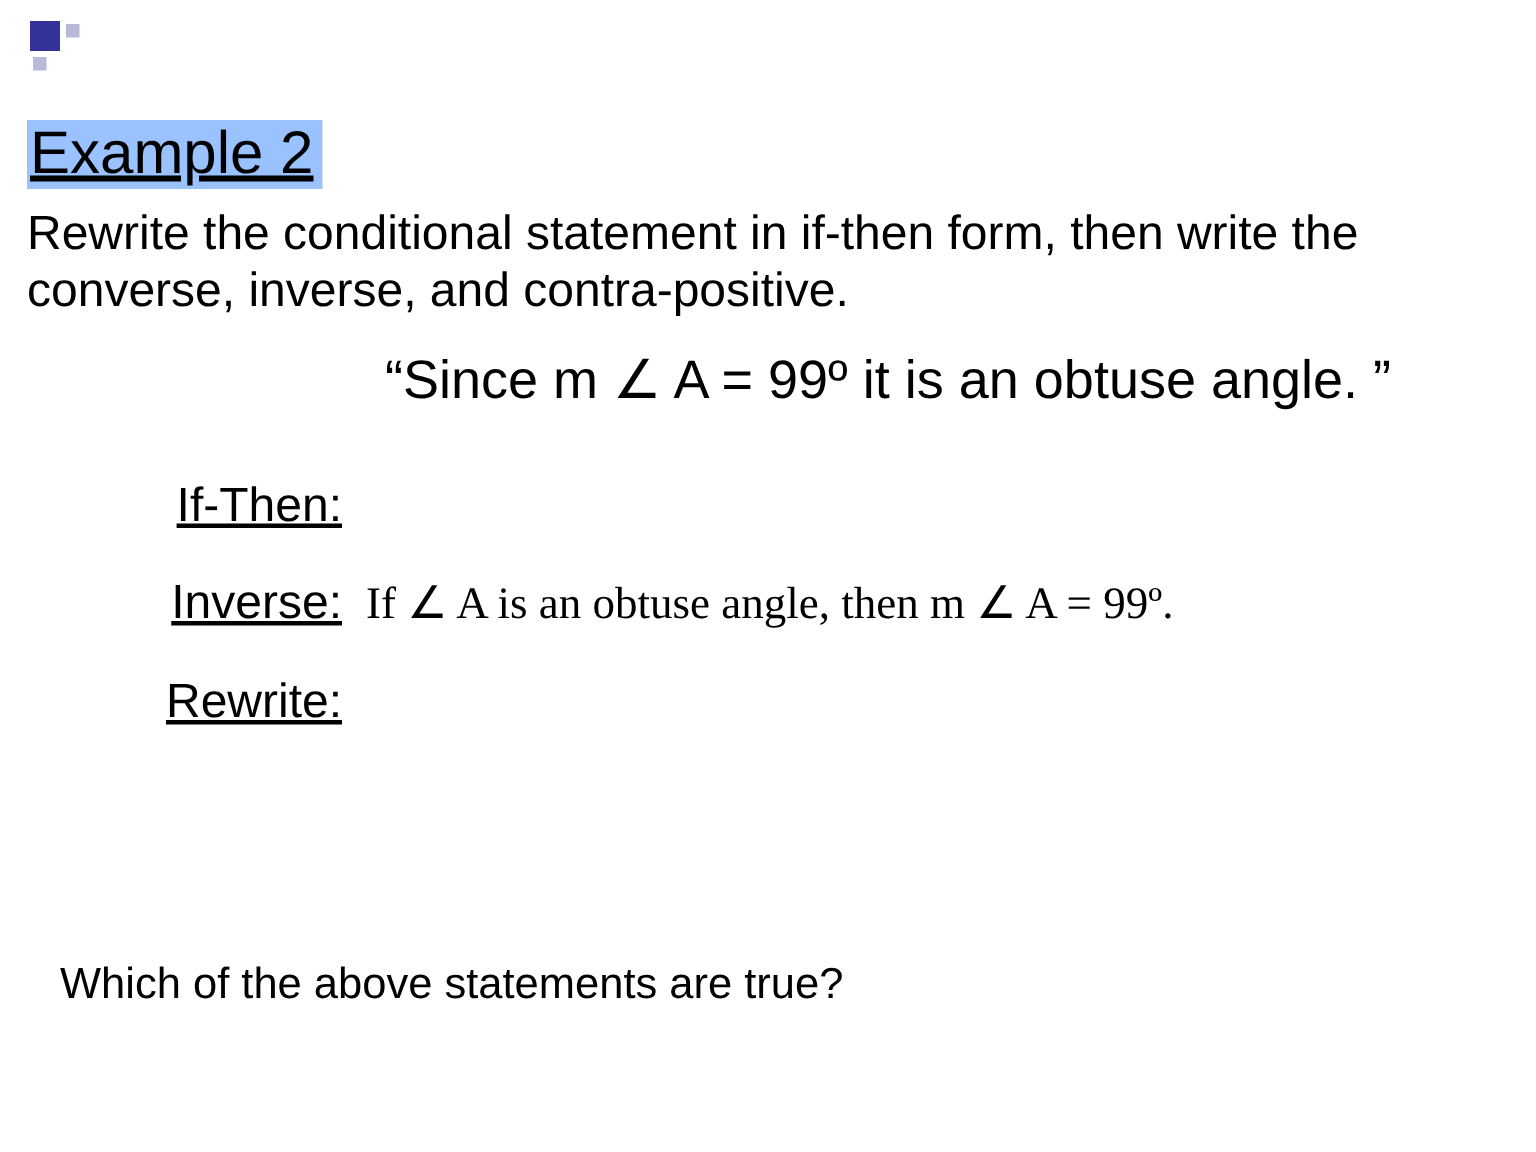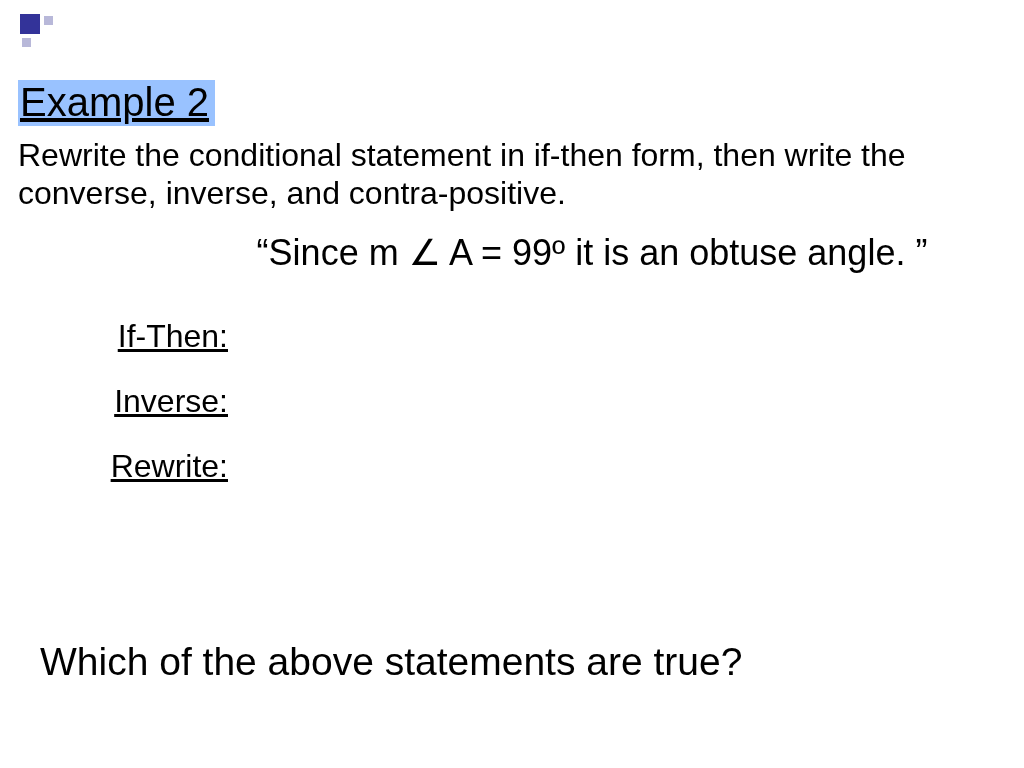--- a/index.html
+++ b/index.html
@@ -98,21 +98,21 @@
   .row .answer {
     font-family: "Comic Sans MS", "Comic Sans", cursive;
     font-size: 30px;
     line-height: 1.2;
     flex: 1 1 auto;
   }
   .closing {
     position: absolute;
     top: 640px;
     left: 40px;
-    font-size: 39px;
+    font-size: 29px;
   }
 </style>
 </head>
 <body>
 
 <div class="slide">
 
   <div class="bullet-block">
     <div class="big-sq"></div>
     <div class="sm1"></div>
@@ -126,20 +126,21 @@
   <div class="quote">“Since m ∠ A = 99º it is an obtuse angle. ”</div>
 
   <div class="rows">
 
     <div class="row">
       <div class="label">If-Then:</div>
     </div>
 
     <div class="row">
       <div class="label">Inverse:</div>
+      <div class="answer">If ∠ A is an obtuse angle, then m ∠ A = 99º.</div>
     </div>
 
     <div class="row">
       <div class="label">Rewrite:</div>
     </div>
 
 
   </div>
 
   <div class="closing">Which of the above statements are true?</div>

